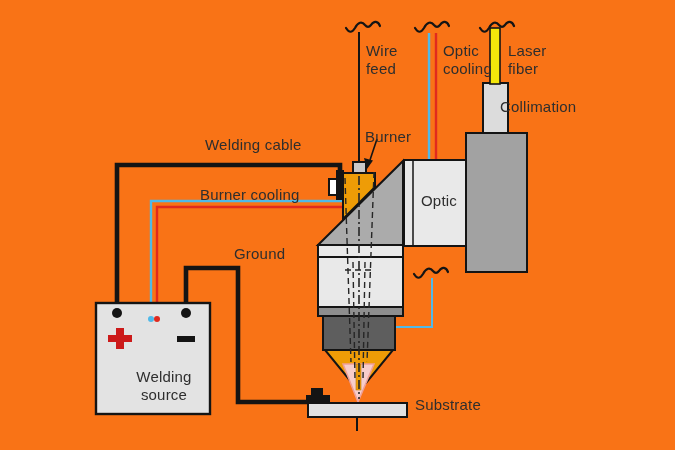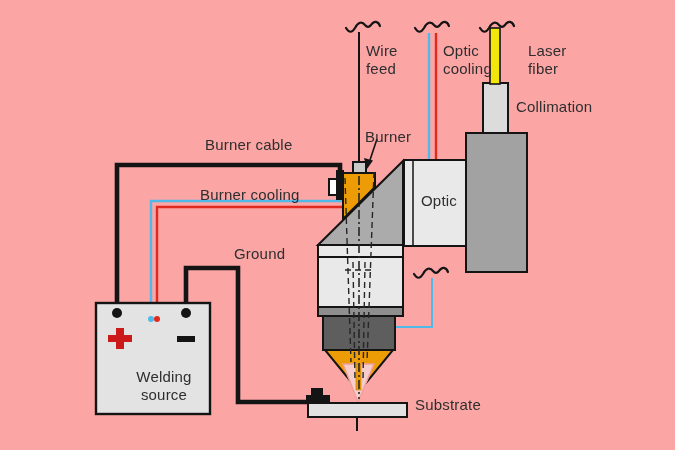--- a/index.html
+++ b/index.html
@@ -1,16 +1,16 @@
 <!DOCTYPE html>
 <html style="--burner-orange: #EE9C06; --laser-yellow: #F3E60B; --cooling-red: #E02A1F; --cooling-blue: #4FB9E9; --beam-pink: #F7CDCB; --beam-pink-outline: #EF9F97; --plus-red: #CC1A1A; --component-light: #E9E9E9; --component-mid: #ABABAB; --component-band: #8E8E8E; --component-dark: #5E5E5E; --column-gray: #A2A2A2; --collimation-gray: #DCDCDC; --source-gray: #E3E3E3; --connector-gray: #C9C9C9; --substrate-gray: #E2E2E2; --line-black: #141414;"><head>
 <meta charset="utf-8">
 <style>
   html,body{margin:0;padding:0;background:#ffffff;}
-  #stage{position:relative;width:675px;height:450px;background:#fca5a5;overflow:hidden;
+  #stage{position:relative;width:675px;height:450px;background:#f97316;overflow:hidden;
          font-family:"Liberation Sans",sans-serif;}
   #stage svg{position:absolute;left:0;top:0;}
   .label{position:absolute;font-size:15px;line-height:18px;color:#2e2e2e;
          white-space:pre-line;letter-spacing:0.2px;}
   .label.center{text-align:center;}
 
   
   .cable{stroke:var(--line-black);stroke-width:4.6;fill:none;}
   .thin-blue{stroke:var(--cooling-blue);stroke-width:2.4;fill:none;}
   .thin-red{stroke:var(--cooling-red);stroke-width:2.4;fill:none;}
@@ -96,24 +96,24 @@
     <path d="M414,274 C417,279 420,279 423,274 C426,268 430,267 433,271 C435,273.5 437,273.5 439,271 C442,266.5 446,267 448,272" class="squig"></path>
 
     <line x1="377" y1="139" x2="370" y2="160" stroke="var(--line-black)" stroke-width="1.6"></line>
     <polygon points="367,169 364,158 373,160.5" class="f-black"></polygon>
   </svg>
 
   <div class="label" style="left:366px;top:42px;">Wire
 feed</div>
   <div class="label" style="left:443px;top:42px;">Optic
 cooling</div>
-  <div class="label" style="left:508px;top:42px;margin-left:20px;">Laser
+  <div class="label" style="left:508px;top:42px;">Laser
 fiber</div>
-  <div class="label" style="left:516px;top:98px;">Collimation</div>
+  <div class="label" style="left:500px;top:98px;">Collimation</div>
   <div class="label" style="left:365px;top:128px;">Burner</div>
-  <div class="label" style="left:205px;top:136px;">Burner cable</div>
+  <div class="label" style="left:205px;top:136px;">Welding cable</div>
   <div class="label" style="left:200px;top:178px;margin-top:8px;">Burner cooling</div>
   <div class="label" style="left:202px;top:245px;margin-left:32px;">Ground</div>
   <div class="label" style="left:421px;top:192px;">Optic</div>
   <div class="label" style="left:415px;top:396px;">Substrate</div>
   <div class="label center" style="left:96px;top:368px;width:136px;">Welding
 source</div>
 </div>
 
 </body></html>

